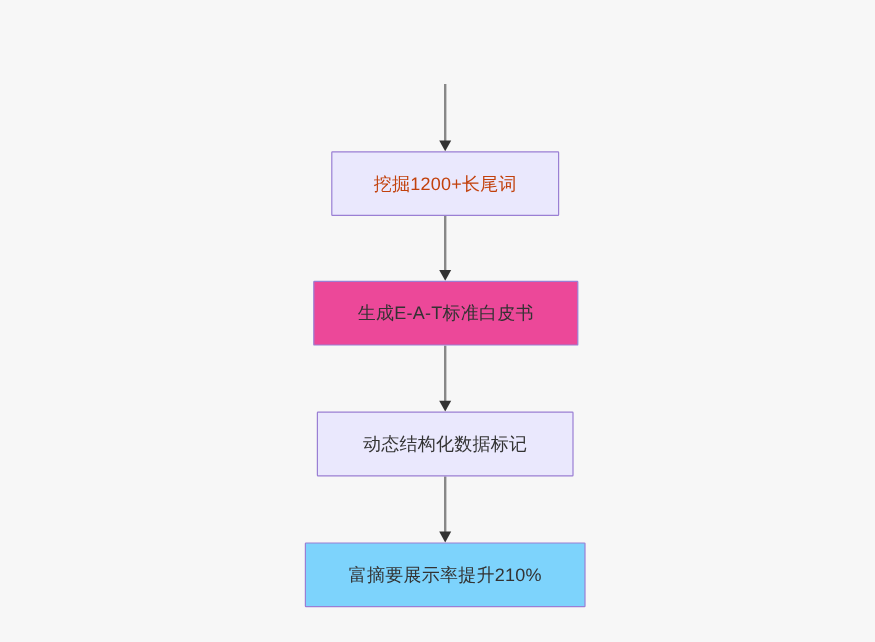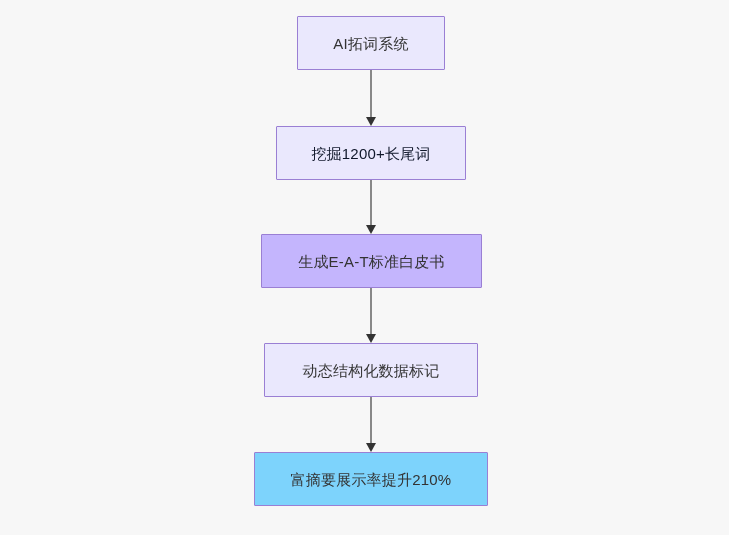--- a/index.html
+++ b/index.html
@@ -68,27 +68,24 @@
       <polygon points="1,46 11,46 6,55" fill="#333333"></polygon>
     </svg>
   </div>
   <div class="edge" id="edge-3" style="left: 365px; top: 397px; height: 55px;">
     <svg width="12" viewBox="0 0 12 55" preserveAspectRatio="none" height="55">
       <line x1="6" y1="0" x2="6" y2="47" stroke="#888888" stroke-width="2"></line>
       <polygon points="1,46 11,46 6,55" fill="#333333"></polygon>
     </svg>
   </div>
 
-  <div class="node" id="node-0" style="left: 297px; top: 16px; width: 148px; height: 54px; background: rgb(234, 232, 253); border-color: rgb(154, 127, 212); color: rgb(51, 51, 51);">
-    <span class="node-label">AI拓词系统</span>
-  </div>
-  <div class="node" id="node-1" style="left: 276px; top: 126px; width: 190px; height: 54px; background: rgb(234, 232, 253); border-color: rgb(154, 127, 212); color: #0f172a;">
+  <div class="node" id="node-1" style="left: 276px; top: 126px; width: 190px; height: 54px; background: rgb(234, 232, 253); border-color: rgb(154, 127, 212); color: #c2410c;">
     <span class="node-label">挖掘1200+长尾词</span>
   </div>
-  <div class="node" id="node-2" style="left: 261px; top: 234px; width: 221px; height: 54px; background: #c4b5fd; border-color: rgb(154, 127, 212); color: rgb(51, 51, 51);">
+  <div class="node" id="node-2" style="left: 261px; top: 234px; width: 221px; height: 54px; background: #ec4899; border-color: rgb(154, 127, 212); color: rgb(51, 51, 51);">
     <span class="node-label">生成E-A-T标准白皮书</span>
   </div>
   <div class="node" id="node-3" style="left: 264px; top: 343px; width: 214px; height: 54px; background: rgb(234, 232, 253); border-color: rgb(154, 127, 212); color: rgb(51, 51, 51);">
     <span class="node-label">动态结构化数据标记</span>
   </div>
   <div class="node" id="node-4" style="left: 254px; top: 452px; width: 234px; height: 54px; background: #7dd3fc; border-color: rgb(154, 127, 212); color: rgb(51, 51, 51);">
     <span class="node-label">富摘要展示率提升210%</span>
   </div>
 
 </div>

